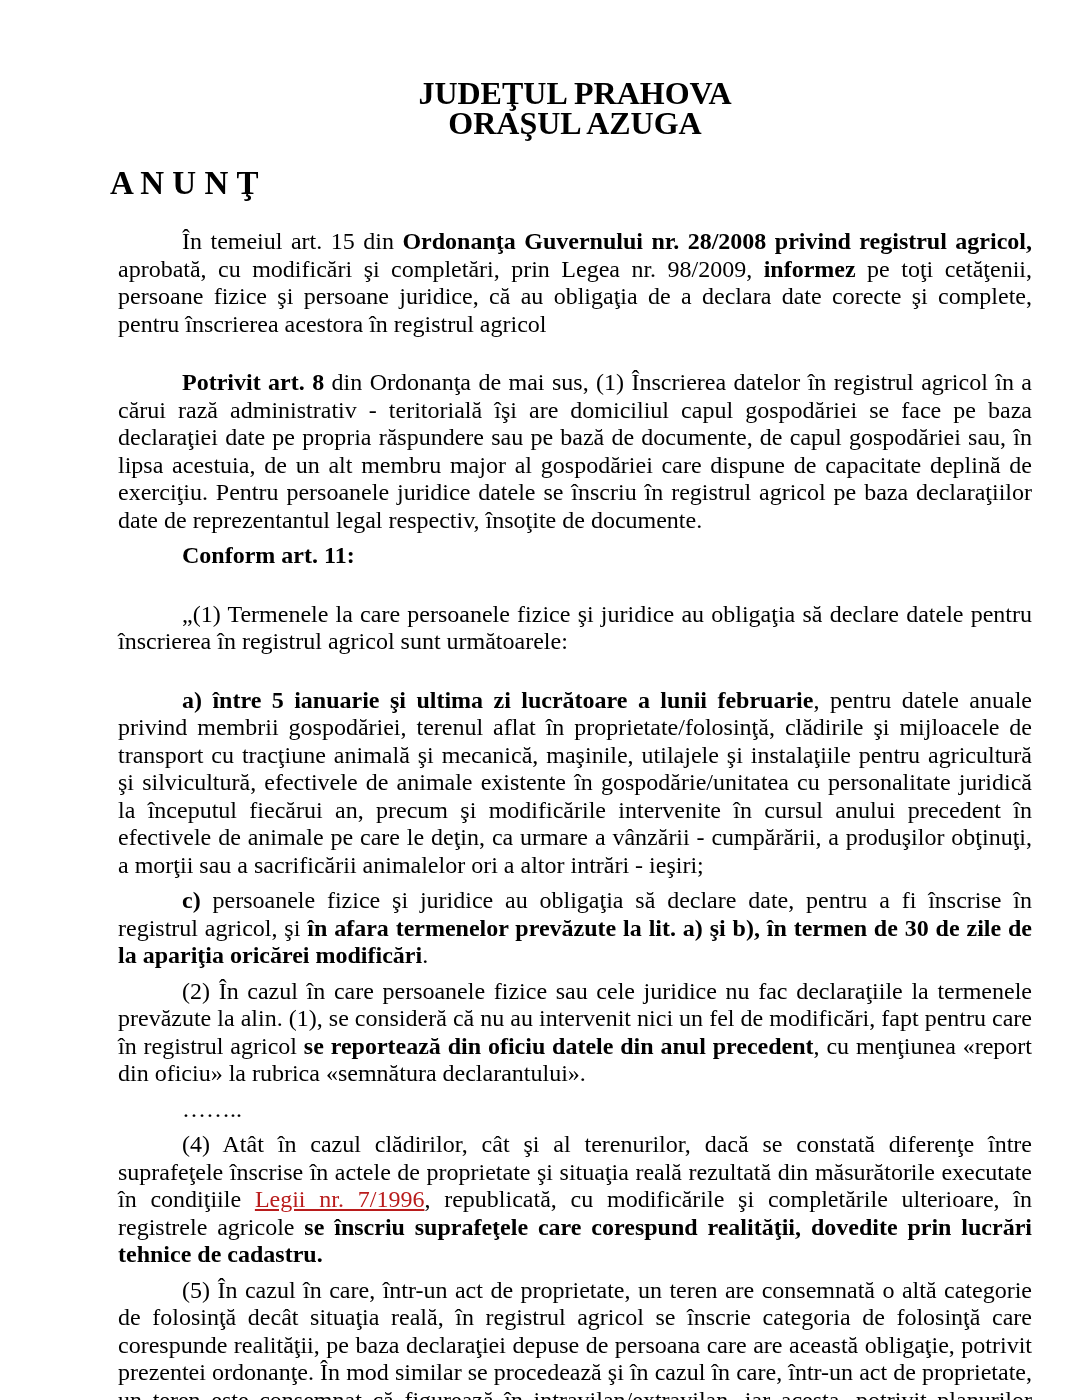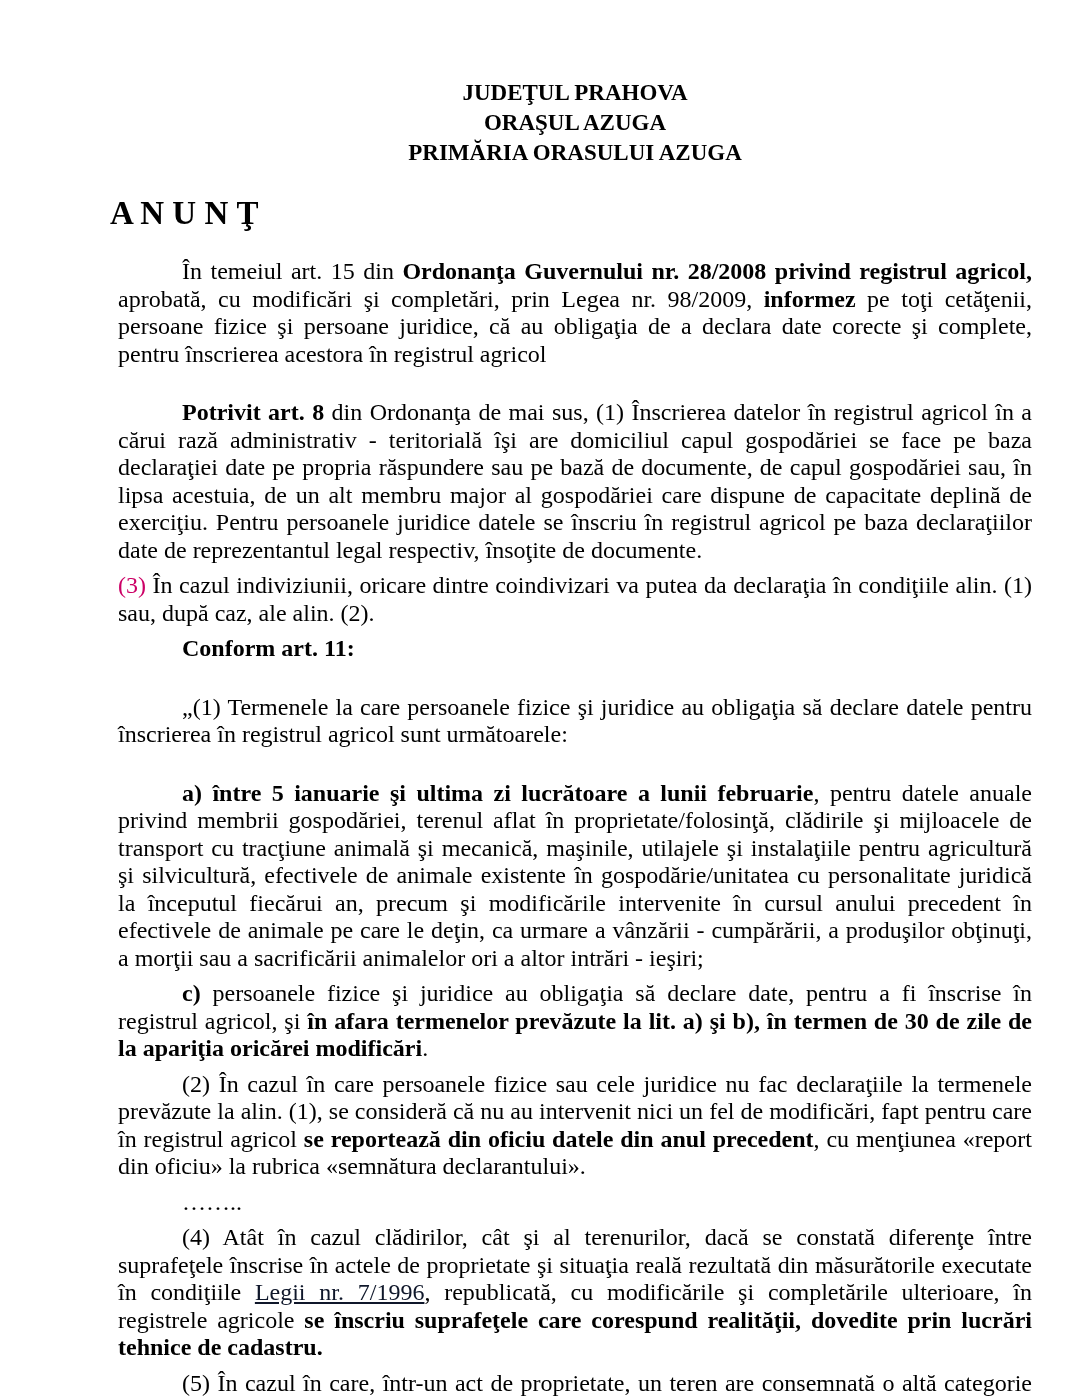--- a/index.html
+++ b/index.html
@@ -14,21 +14,21 @@
   }
   .page {
     margin-left: 110px;
     width: 930px;
     padding-top: 78px;
     box-sizing: content-box;
   }
   .doc-header {
     text-align: center;
     font-weight: bold;
-    font-size: 23px;
+    font-size: 32px;
     line-height: 30px;
   }
   .doc-title {
     text-align: left;
     font-weight: bold;
     font-size: 33px;
     line-height: 40px;
     margin: 25px 0 0 0;
   }
   .doc-body {
@@ -38,40 +38,38 @@
   }
   p.para {
     margin: 8px;
     text-align: justify;
   }
   p.para.indent { text-indent: 64px; }
   .spacer { height: 15px; }
   .b { font-weight: bold; }
   .red { color: #cc0066; }
   a.link {
-    color: #0f172a;
+    color: #b91c1c;
     text-decoration: underline;
     cursor: pointer;
   }
 </style>
 </head>
 <body>
 
 <div class="page">
   <div class="doc-header">
     <div>JUDEŢUL PRAHOVA</div>
     <div>ORAŞUL AZUGA</div>
-    <div>PRIMĂRIA ORASULUI AZUGA</div>
   </div>
   <div class="doc-title">A N U N Ţ</div>
   <div class="doc-body" id="doc-body">
       <p class="para indent"><span class="">În temeiul art. 15 din </span><span class="b">Ordonanţa Guvernului nr. 28/2008 privind registrul agricol,</span><span class=""> aprobată, cu modificări şi completări, prin Legea nr. 98/2009, </span><span class="b">informez</span><span class=""> pe toţi cetăţenii, persoane fizice şi persoane juridice, că au obligaţia de a declara date corecte şi complete, pentru înscrierea acestora în registrul agricol</span></p>
       <div class="spacer"></div>
       <p class="para indent"><span class="b">Potrivit art. 8</span><span class=""> din Ordonanţa de mai sus, (1) Înscrierea datelor în registrul agricol în a cărui rază administrativ - teritorială îşi are domiciliul capul gospodăriei se face pe baza declaraţiei date pe propria răspundere sau pe bază de documente, de capul gospodăriei sau, în lipsa acestuia, de un alt membru major al gospodăriei care dispune de capacitate deplină de exerciţiu. Pentru persoanele juridice datele se înscriu în registrul agricol pe baza declaraţiilor date de reprezentantul legal respectiv, însoţite de documente.</span></p>
-      <p class="para"><span class=" red">(3)</span><span class=""> În cazul indiviziunii, oricare dintre coindivizari va putea da declaraţia în condiţiile alin. (1) sau, după caz, ale alin. (2).</span></p>
       <p class="para indent"><span class="b">Conform art. 11:</span></p>
       <div class="spacer"></div>
       <p class="para indent"><span class="">„(1) Termenele la care persoanele fizice şi juridice au obligaţia să declare datele pentru înscrierea în registrul agricol sunt următoarele:</span></p>
       <div class="spacer"></div>
       <p class="para indent"><span class="b">a) între 5 ianuarie şi ultima zi lucrătoare a lunii februarie</span><span class="">, pentru datele anuale privind membrii gospodăriei, terenul aflat în proprietate/folosinţă, clădirile şi mijloacele de transport cu tracţiune animală şi mecanică, maşinile, utilajele şi instalaţiile pentru agricultură şi silvicultură, efectivele de animale existente în gospodărie/unitatea cu personalitate juridică la începutul fiecărui an, precum şi modificările intervenite în cursul anului precedent în efectivele de animale pe care le deţin, ca urmare a vânzării - cumpărării, a produşilor obţinuţi, a morţii sau a sacrificării animalelor ori a altor intrări - ieşiri;</span></p>
       <p class="para indent"><span class="b">c)</span><span class=""> persoanele fizice şi juridice au obligaţia să declare date, pentru a fi înscrise în registrul agricol, şi </span><span class="b">în afara termenelor prevăzute la lit. a) şi b), în termen de 30 de zile de la apariţia oricărei modificări</span><span class="">.</span></p>
       <p class="para indent"><span class="">(2) În cazul în care persoanele fizice sau cele juridice nu fac declaraţiile la termenele prevăzute la alin. (1), se consideră că nu au intervenit nici un fel de modificări, fapt pentru care în registrul agricol </span><span class="b">se reportează din oficiu datele din anul precedent</span><span class="">, cu menţiunea «report din oficiu» la rubrica «semnătura declarantului».</span></p>
       <p class="para indent"><span class="">……..</span></p>
       <p class="para indent"><span class="">(4) Atât în cazul clădirilor, cât şi al terenurilor, dacă se constată diferenţe între suprafeţele înscrise în actele de proprietate şi situaţia reală rezultată din măsurătorile executate în condiţiile </span><a class="link" href="#">Legii nr. 7/1996</a><span class="">, republicată, cu modificările şi completările ulterioare, în registrele agricole </span><span class="b">se înscriu suprafeţele care corespund realităţii, dovedite prin lucrări tehnice de cadastru.</span></p>
       <p class="para indent"><span class="">(5) În cazul în care, într-un act de proprietate, un teren are consemnată o altă categorie de folosinţă decât situaţia reală, în registrul agricol se înscrie categoria de folosinţă care corespunde realităţii, pe baza declaraţiei depuse de persoana care are această obligaţie, potrivit prezentei ordonanţe. În mod similar se procedează şi în cazul în care, într-un act de proprietate, un teren este consemnat că figurează în intravilan/extravilan, iar acesta, potrivit planurilor urbanistice generale ori planurilor urbanistice zonale, este situat în extravilan/intravilan.</span></p>

